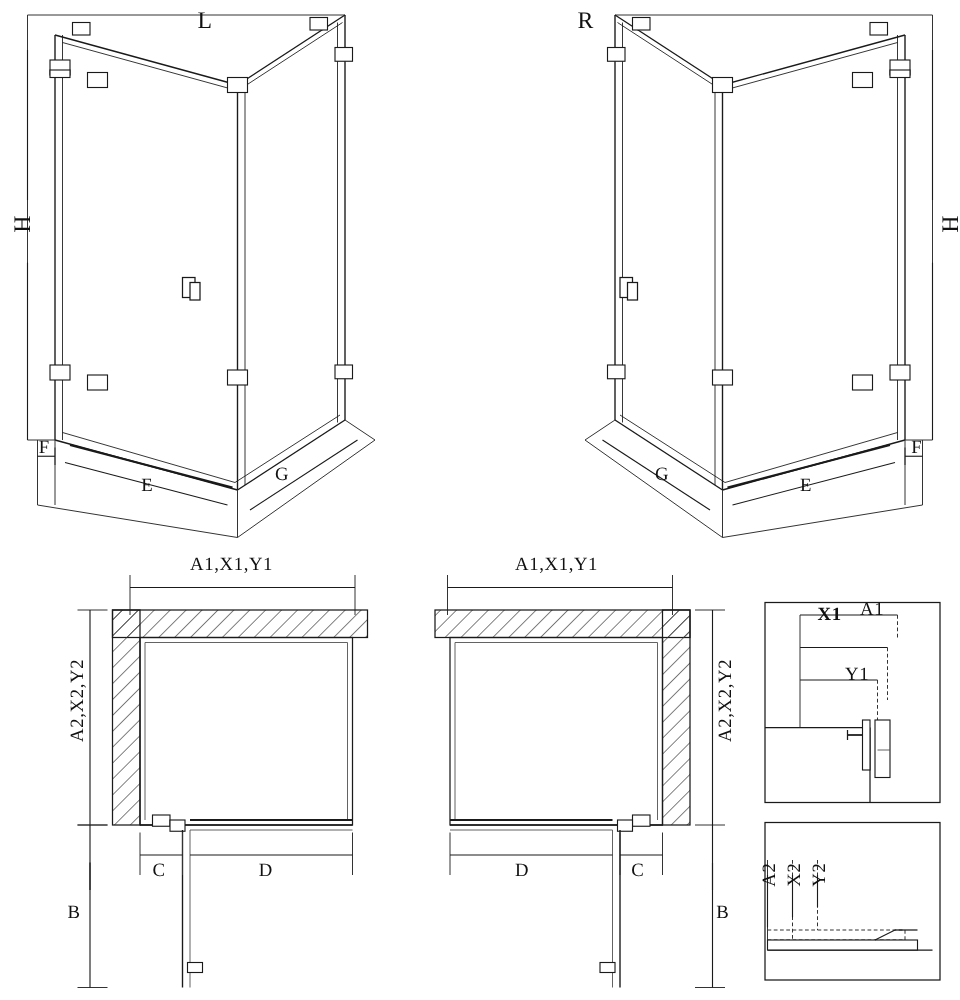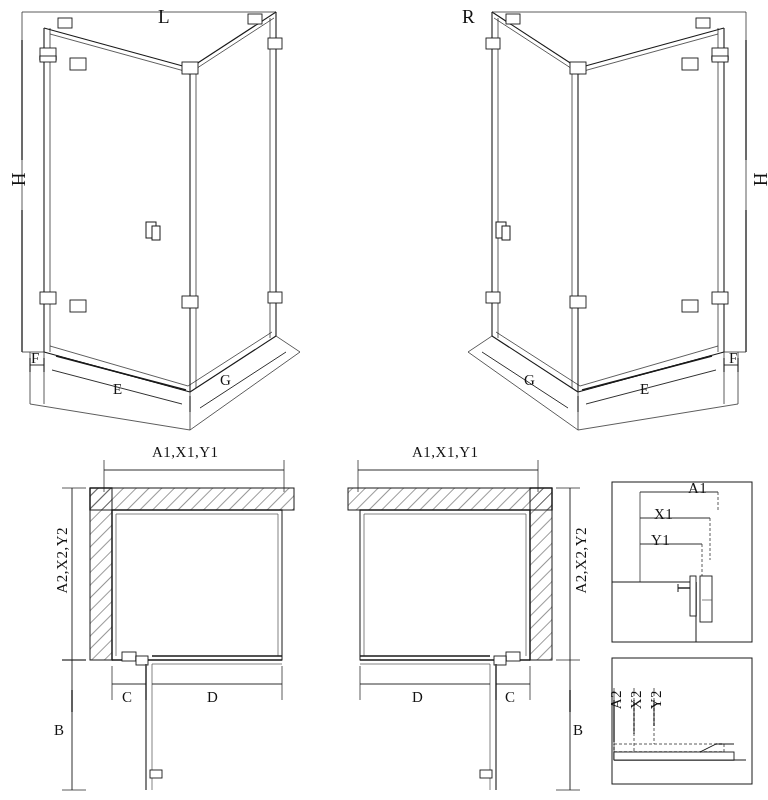--- a/index.html
+++ b/index.html
@@ -295,20 +295,20 @@
 <div class="lbl" style="left:207px;top:689px;">D</div>
 <div class="lbl" style="left:54px;top:722px;">B</div>
 
 <div class="lbl" style="left:412px;top:444px;">A1,X1,Y1</div>
 <div class="lbl vert" style="left:573px;top:527px;">A2,X2,Y2</div>
 <div class="lbl" style="left:412px;top:689px;">D</div>
 <div class="lbl" style="left:505px;top:689px;">C</div>
 <div class="lbl" style="left:573px;top:722px;">B</div>
 
 <div class="lbl" style="left:688px;top:480px;">A1</div>
-<div class="lbl" style="left:654px;top:506px;">X1</div>
-<div class="lbl" style="left:651px;top:532px;">Y1</div>
+<div class="lbl" style="left:654px;top:484px;font-weight:bold;">X1</div>
+<div class="lbl" style="left:676px;top:532px;">Y1</div>
 
 <div class="lbl vert" style="left:608px;top:690px;">A2</div>
 <div class="lbl vert" style="left:628px;top:690px;">X2</div>
 <div class="lbl vert" style="left:648px;top:690px;">Y2</div>
 
 </div>
 
 </body></html>

